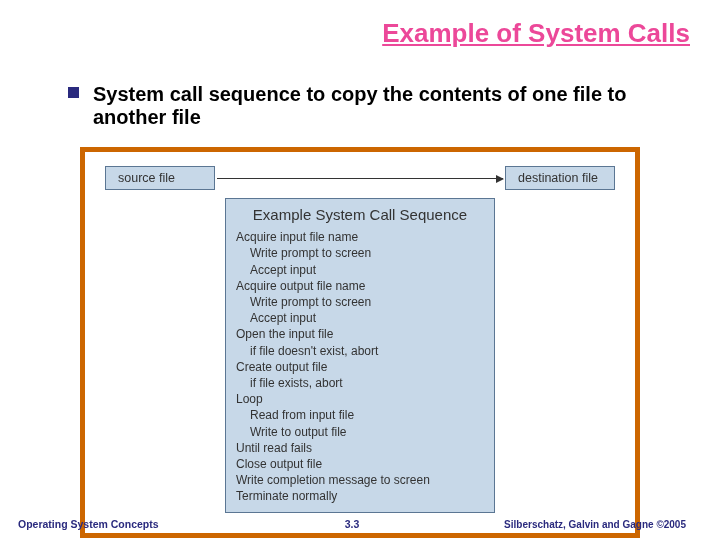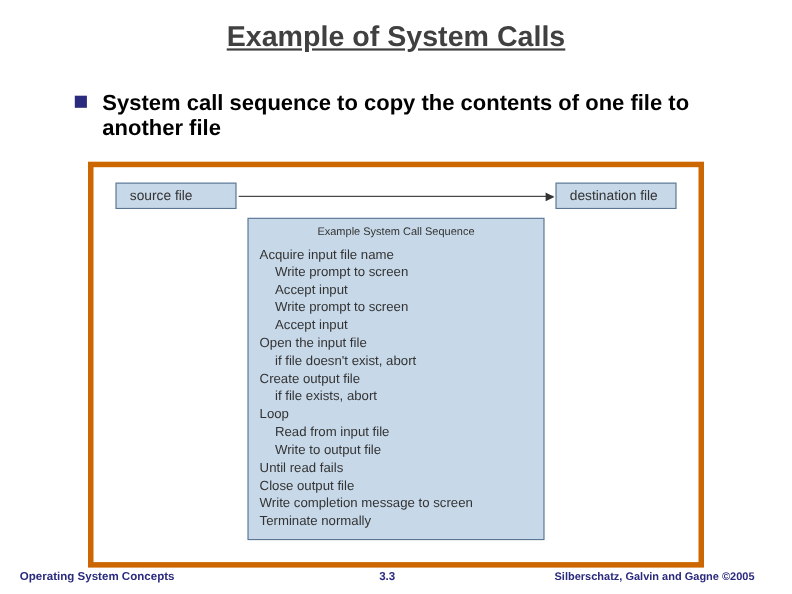--- a/index.html
+++ b/index.html
@@ -11,24 +11,24 @@
     position: relative;
     overflow: hidden;
   }
   .slide {
     width: 100%;
     height: 100%;
     padding: 18px 30px 0 30px;
     position: relative;
   }
   .title {
-    text-align: center;
+    text-align: right;
     font-size: 26px;
     font-weight: bold;
-    color: #404040;
+    color: #ec4899;
     text-decoration: underline;
     margin-bottom: 34px;
   }
   .bullet-row {
     display: flex;
     align-items: flex-start;
     margin: 0 0 18px 38px;
   }
   .bullet-sq {
     width: 11px;
@@ -85,21 +85,21 @@
     width: 270px;
     border: 1px solid #5b7693;
     background: #c7d8e8;
     padding: 6px 10px 8px 10px;
     font-size: 12px;
     color: #333;
     line-height: 1.35;
   }
   .seq-title {
     text-align: center;
-    font-size: 10px;
+    font-size: 15px;
     margin-bottom: 4px;
   }
   .seq-line { white-space: pre; }
   .ind1 { padding-left: 14px; }
   .footer {
     position: absolute;
     bottom: 10px;
     left: 0; right: 16px;
     display: flex;
     justify-content: space-between;
@@ -138,20 +138,21 @@
         <div class="arrow-head-right"></div>
       </div>
       <div class="file-box">destination  file</div>
     </div>
 
     <div class="seq-box">
       <div class="seq-title">Example System Call Sequence</div>
       <div class="seq-line">Acquire input file name</div>
       <div class="seq-line ind1">Write prompt to screen</div>
       <div class="seq-line ind1">Accept input</div>
+      <div class="seq-line">Acquire output file name</div>
       <div class="seq-line ind1">Write prompt to screen</div>
       <div class="seq-line ind1">Accept input</div>
       <div class="seq-line">Open the input file</div>
       <div class="seq-line ind1">if file doesn't exist, abort</div>
       <div class="seq-line">Create output file</div>
       <div class="seq-line ind1">if file exists, abort</div>
       <div class="seq-line">Loop</div>
       <div class="seq-line ind1">Read from input file</div>
       <div class="seq-line ind1">Write to output file</div>
       <div class="seq-line">Until read fails</div>

